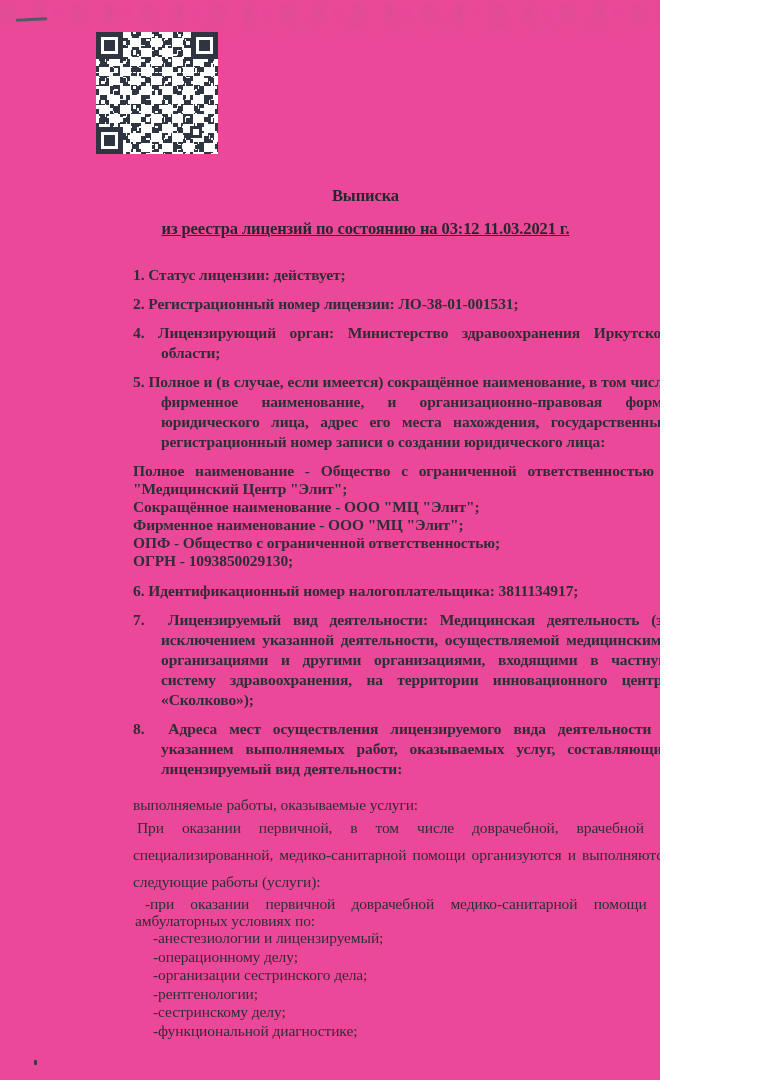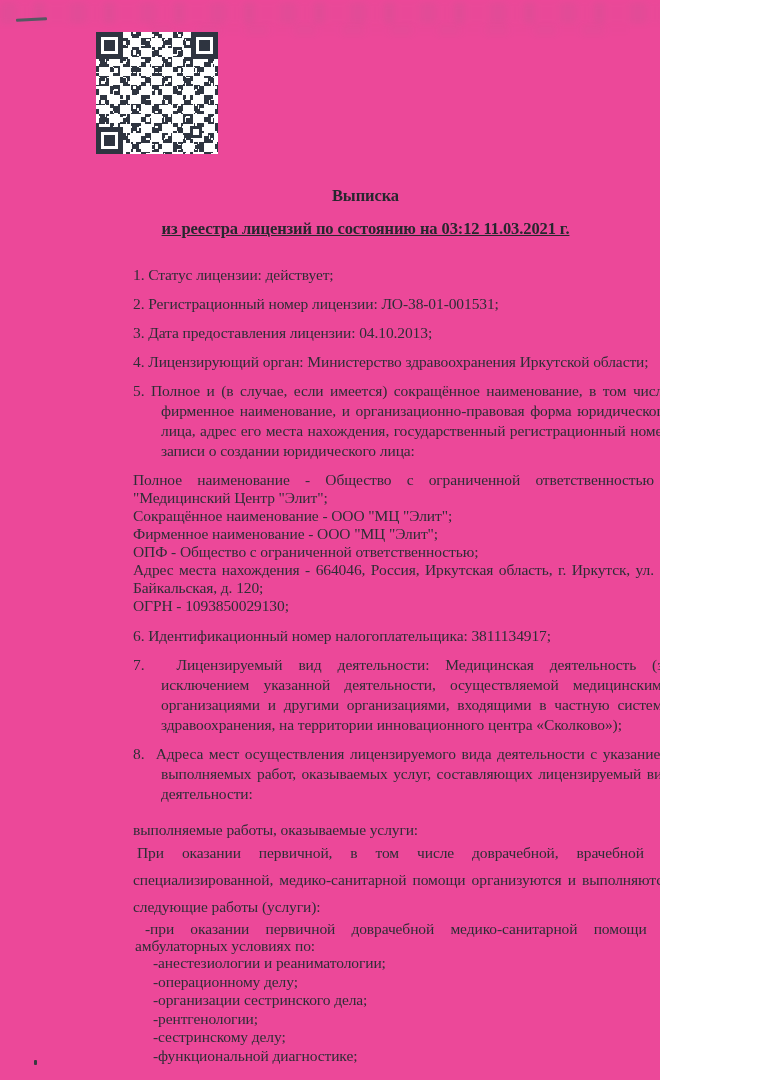--- a/index.html
+++ b/index.html
@@ -88,21 +88,21 @@
     text-align: center;
     font-weight: bold;
     font-size: 16.5px;
     line-height: 20px;
     color: #27272e;
     padding-right: 72px; 
     margin: 0;
   }
   .subtitle { margin-top: 13px; text-decoration: underline; }
 
-  .items { margin-top: 26px; }
+  .items { margin-top: 26px; font-weight: bold; }
   p.num-item {
     margin: 0 0 9px 0;
     line-height: 20px;
     text-align: justify;
     padding-left: 28px;
     text-indent: -28px;
   }
   p.num-item.loose { margin-bottom: 10px; }
 
   .org-block { margin: 2px 16px 11px 0; }
@@ -150,48 +150,46 @@
 
     <p class="title">Выписка</p>
     <p class="subtitle">из реестра лицензий по состоянию на 03:12 11.03.2021 г.</p>
 
     <div class="items">
 
       <p class="num-item"><span>1.</span> <span>Статус лицензии: действует;</span></p>
 
       <p class="num-item"><span>2.</span> <span>Регистрационный номер лицензии: ЛО-38-01-001531;</span></p>
 
-      <p class="num-item"><span>3.</span> <span>Дата предоставления лицензии: 04.10.2013;</span></p>
 
       <p class="num-item"><span>4.</span> <span>Лицензирующий орган: Министерство здравоохранения Иркутской области;</span></p>
 
       <p class="num-item loose"><span>5.</span> <span>Полное и (в случае, если имеется) сокращённое наименование, в том числе фирменное наименование, и организационно-правовая форма юридического лица, адрес его места нахождения, государственный регистрационный номер записи о создании юридического лица:</span></p>
 
       <div class="org-block">
         <div class="org-line">Полное наименование - Общество с ограниченной ответственностью "Медицинский Центр "Элит";</div>
         <div class="org-line">Сокращённое наименование - ООО "МЦ "Элит";</div>
         <div class="org-line">Фирменное наименование - ООО "МЦ "Элит";</div>
         <div class="org-line">ОПФ - Общество с ограниченной ответственностью;</div>
-        <div class="org-line">Адрес места нахождения - 664046, Россия, Иркутская область, г. Иркутск, ул. Байкальская, д. 120;</div>
         <div class="org-line">ОГРН - 1093850029130;</div>
       </div>
 
       <p class="num-item"><span>6.</span> <span>Идентификационный номер налогоплательщика: 3811134917;</span></p>
 
       <p class="num-item"><span>7.</span>&nbsp; <span>Лицензируемый вид деятельности: Медицинская деятельность (за исключением указанной деятельности, осуществляемой медицинскими организациями и другими организациями, входящими в частную систему здравоохранения, на территории инновационного центра «Сколково»);</span></p>
 
       <p class="num-item"><span>8.</span>&nbsp; <span>Адреса мест осуществления лицензируемого вида деятельности с указанием выполняемых работ, оказываемых услуг, составляющих лицензируемый вид деятельности:</span></p>
 
     </div>
 
     <div class="services">
       <div class="svc-works">выполняемые работы, оказываемые услуги:</div>
       <div class="svc-intro">При оказании первичной, в том числе доврачебной, врачебной и специализированной, медико-санитарной помощи организуются и выполняются следующие работы (услуги):</div>
       <div class="svc-subintro">-при оказании первичной доврачебной медико-санитарной помощи в амбулаторных условиях по:</div>
-      <div class="svc-item">-анестезиологии и реаниматологии;</div>
+      <div class="svc-item">-анестезиологии и лицензируемый;</div>
       <div class="svc-item">-операционному делу;</div>
       <div class="svc-item">-организации сестринского дела;</div>
       <div class="svc-item">-рентгенологии;</div>
       <div class="svc-item">-сестринскому делу;</div>
       <div class="svc-item">-функциональной диагностике;</div>
     </div>
 
   </div>
 </div>
 

